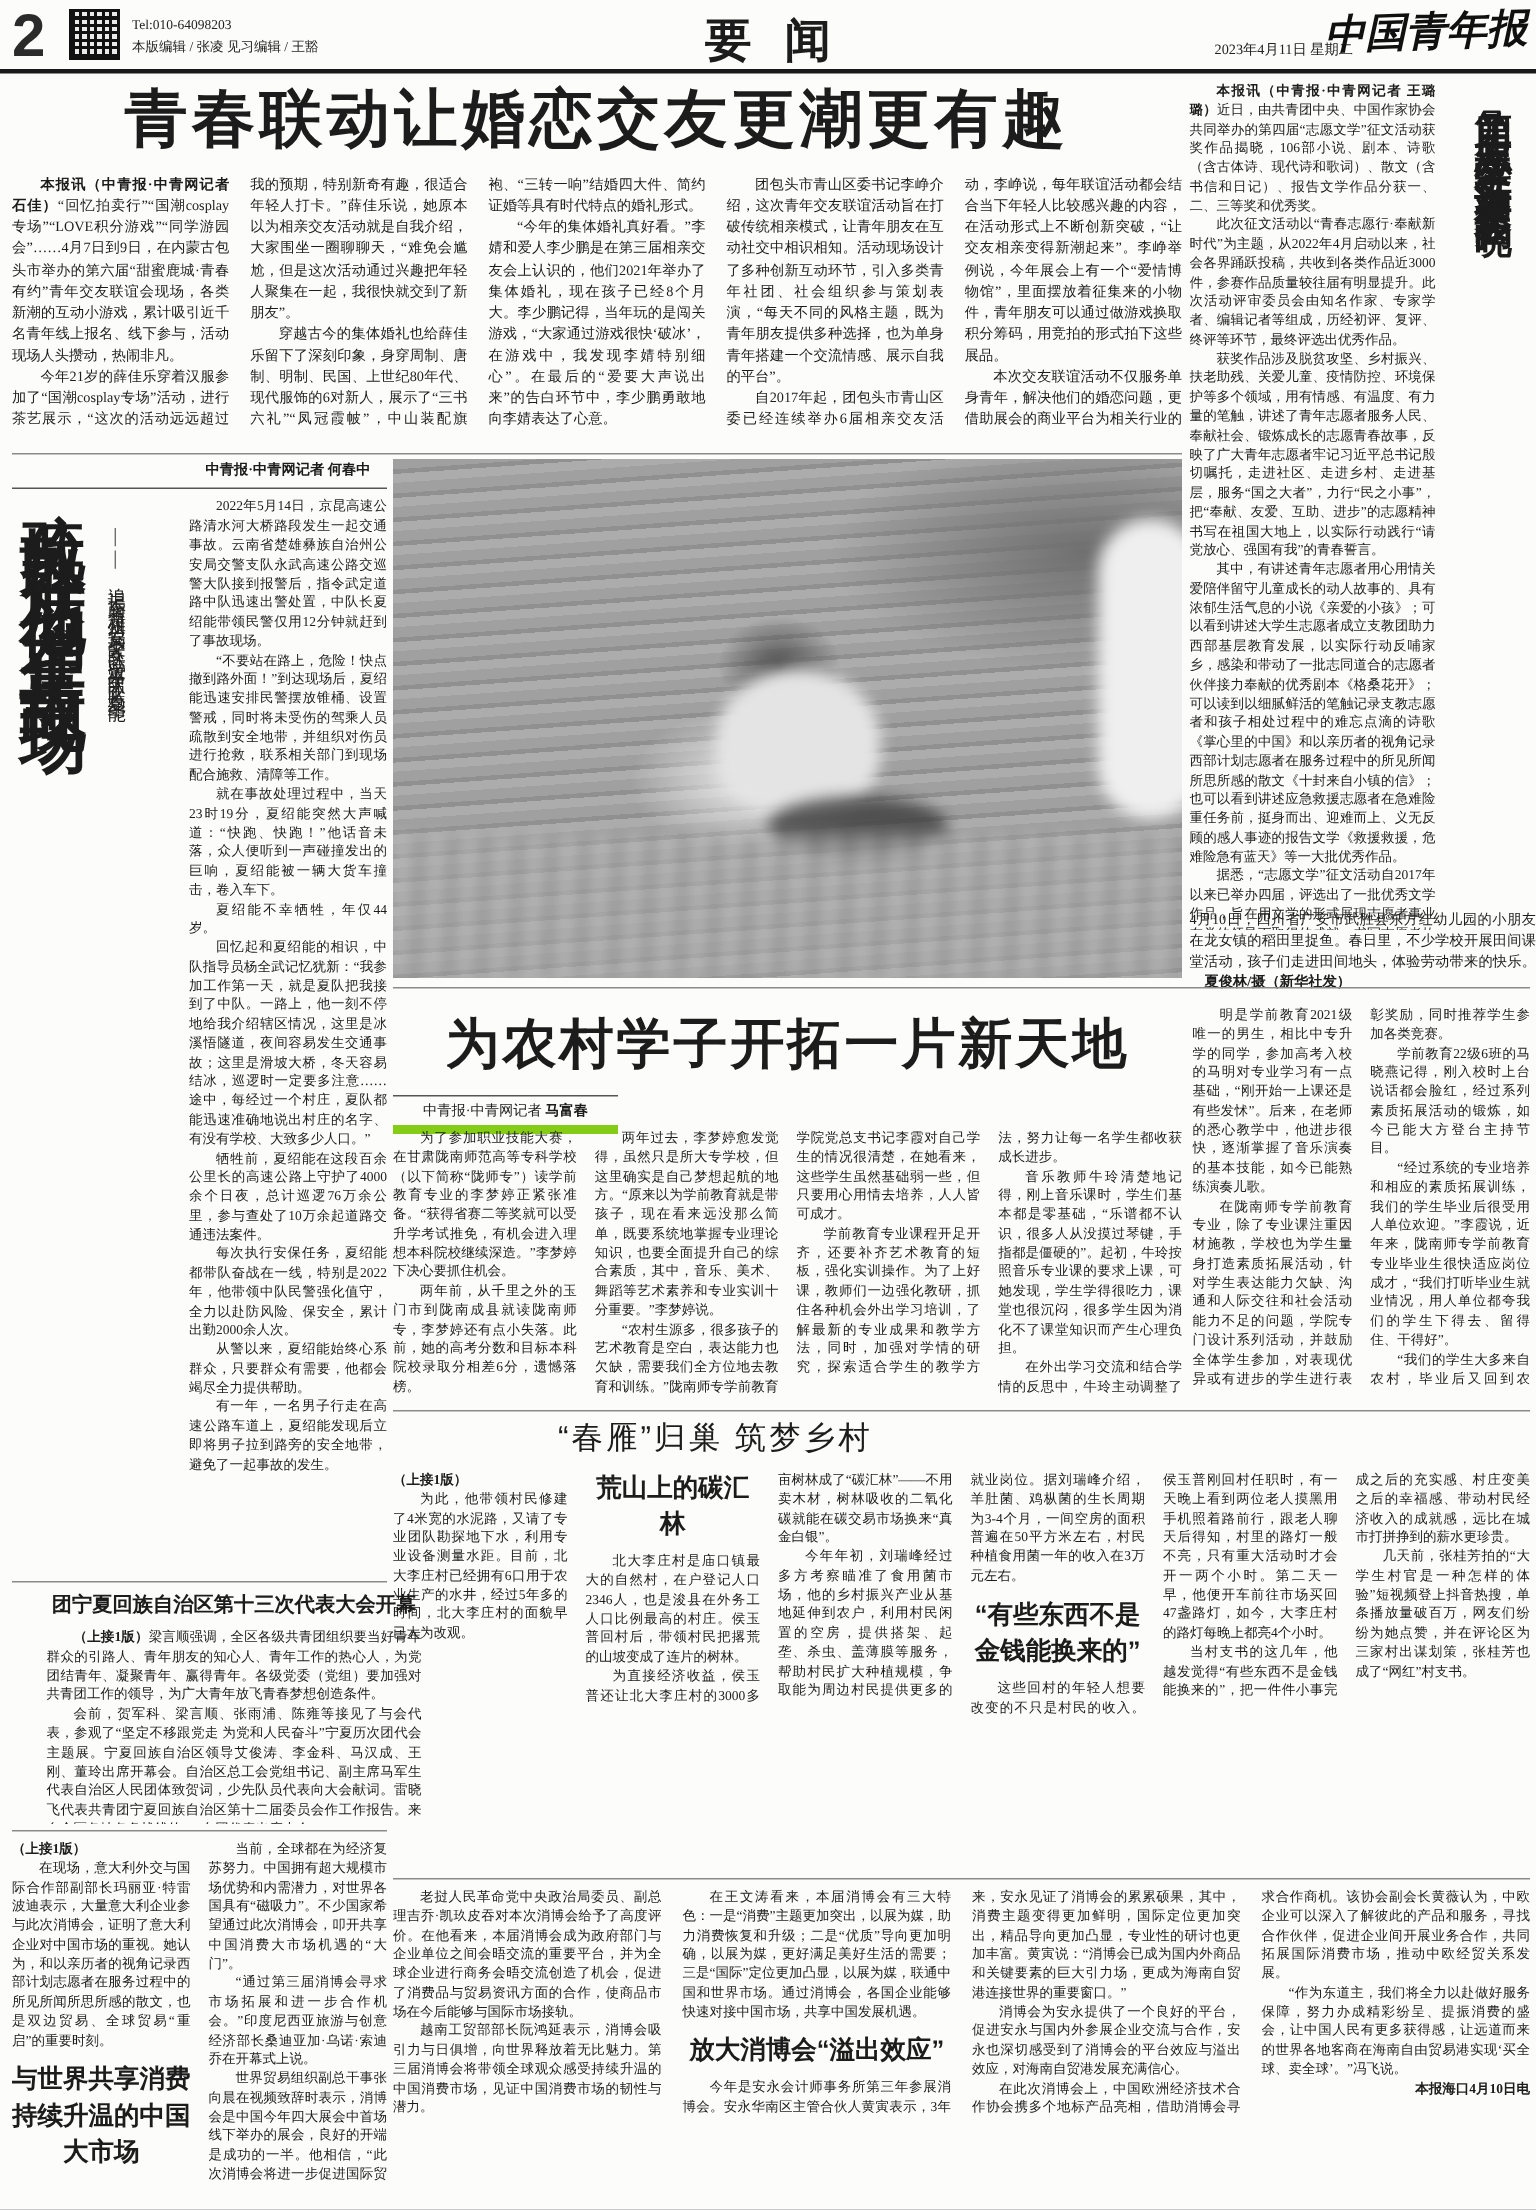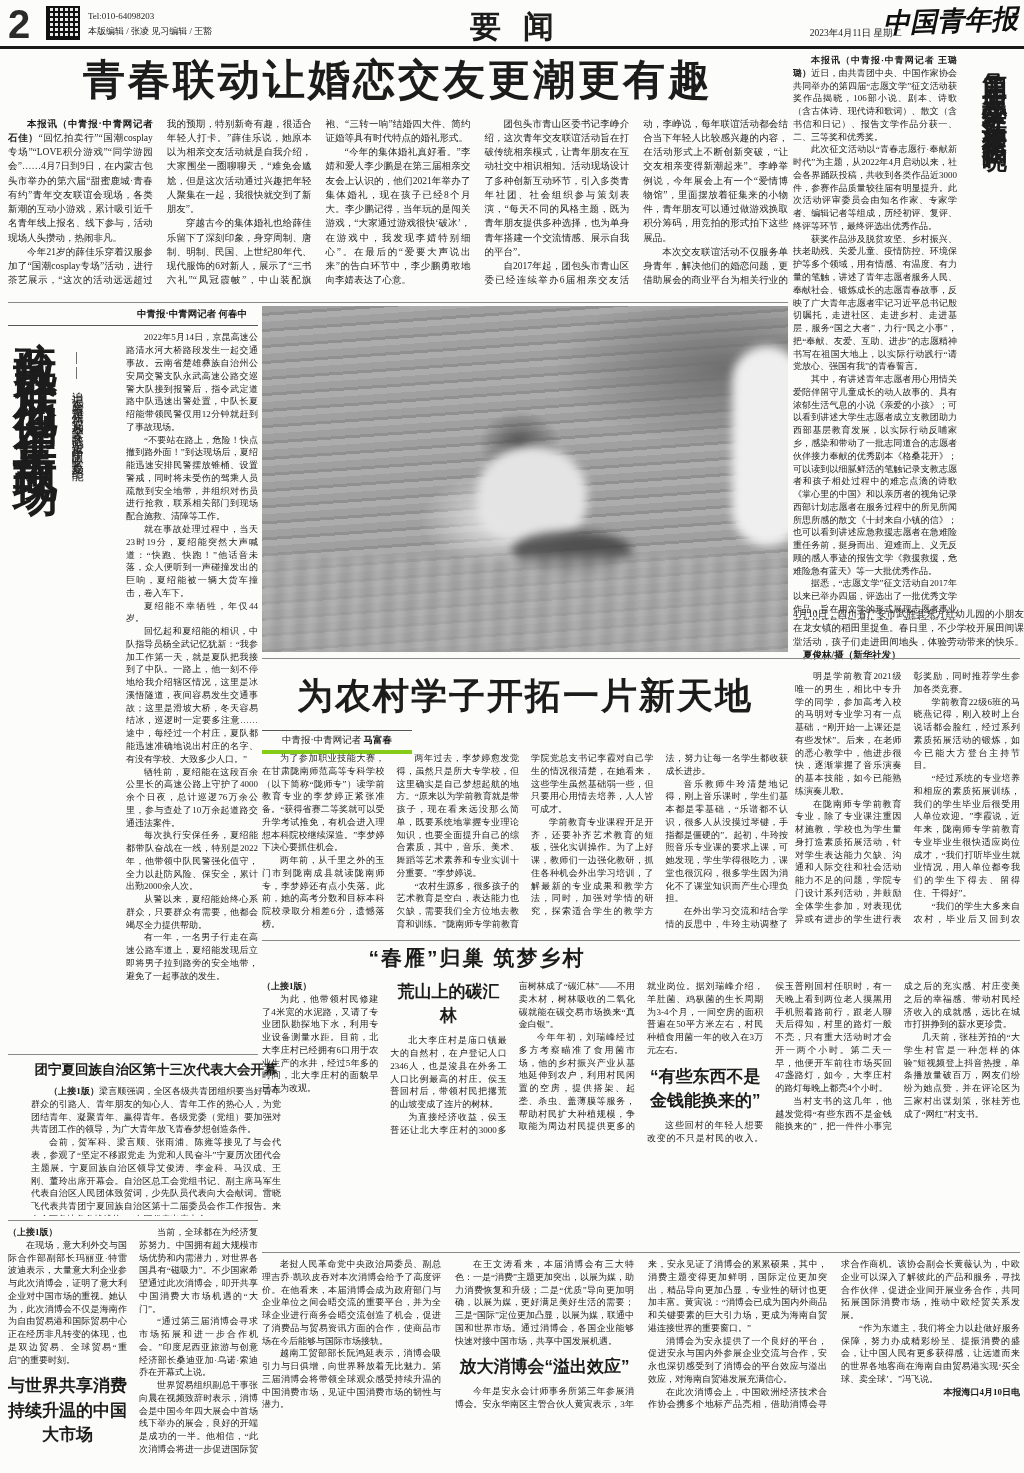--- a/index.html
+++ b/index.html
@@ -79,31 +79,31 @@
 
   .photo-caption { position:absolute; left:793px; top:608px; width:231px; height:58px;
                    font-size:9.5px; line-height:1.45; text-align:justify; overflow:hidden; }
   .photo-caption .credit { font-weight:bold; padding-left:10px; }
 
   
   .story-nongcun { position:absolute; left:262px; top:664px; width:758px; height:274px; }
   .story-nongcun .headline { width:526px; text-align:center; font-size:36px; font-weight:bold;
                              padding-top:8px; letter-spacing:2px; }
   .story-nongcun .byline { position:absolute; left:0; top:66px; width:150px; font-size:9.5px;
-                           border-top:1px solid #555; border-bottom:4px solid #84cc16; padding:3px 0;
+                           border-top:1px solid #555; border-bottom:6px solid #84cc16; padding:3px 0;
                            text-align:center; }
   .story-nongcun .byline b { font-weight:bold; }
   .story-nongcun .cols-left { position:absolute; left:0; top:88px; width:526px; height:184px;
                               column-count:4; column-gap:12px; }
   .story-nongcun .cols-right { position:absolute; left:533px; top:6px; width:225px; height:266px;
                                column-count:2; column-gap:12px; }
 
   
   .story-chunyan { position:absolute; left:262px; top:944px; width:758px; height:302px; }
-  .story-chunyan .headline { width:430px; text-align:center; font-size:21px; font-weight:bold;
+  .story-chunyan .headline { width:430px; text-align:center; font-size:21px; font-weight:normal;
                              font-family:"Liberation Sans","DejaVu Sans",sans-serif; letter-spacing:2px; }
   .story-chunyan .cols { margin-top:8px; height:262px; column-count:6; column-gap:12px; }
   .cont-note { text-indent:0 !important; font-weight:bold; }
 
   
   .story-tuan { position:absolute; left:8px; top:1060px; width:250px; height:156px; overflow:hidden;margin-left:23px; }
   .story-tuan .headline { font-size:13.5px; font-weight:bold; text-align:center;
                           font-family:"Liberation Sans","DejaVu Sans",sans-serif; margin-bottom:6px; }
 
   
@@ -232,21 +232,21 @@
     <div class="headline">团宁夏回族自治区第十三次代表大会开幕</div>
     <div>
         <p><b>（上接1版）</b>梁言顺强调，全区各级共青团组织要当好青年群众的引路人、青年朋友的知心人、青年工作的热心人，为党团结青年、凝聚青年、赢得青年。各级党委（党组）要加强对共青团工作的领导，为广大青年放飞青春梦想创造条件。</p>
         <p>会前，贺军科、梁言顺、张雨浦、陈雍等接见了与会代表，参观了“坚定不移跟党走 为党和人民奋斗”宁夏历次团代会主题展。宁夏回族自治区领导艾俊涛、李金科、马汉成、王刚、董玲出席开幕会。自治区总工会党组书记、副主席马军生代表自治区人民团体致贺词，少先队员代表向大会献词。雷晓飞代表共青团宁夏回族自治区第十二届委员会作工作报告。来自全区各地各条战线的429名团代表出席大会。</p>
       </div>
   </div>
 
   <div class="rule" style="left:8px;top:1220px;width:250px"></div>
   <div class="story-expo-left body-txt f90">
       <p class="cont-note"><b>（上接1版）</b></p>
-      <p>在现场，意大利外交与国际合作部副部长玛丽亚·特雷波迪表示，大量意大利企业参与此次消博会，证明了意大利企业对中国市场的重视。她认为，此次消博会不仅是海南作为自由贸易港和国际贸易中心正在经历非凡转变的体现，也是双边贸易、全球贸易“重启”的重要时刻。</p>
+      <p>在现场，意大利外交与国际合作部副部长玛丽亚·特雷波迪表示，大量意大利企业参与此次消博会，证明了意大利企业对中国市场的重视。她认为，和以亲历者的视角记录西部计划志愿者在服务过程中的所见所闻所思所感的散文，也是双边贸易、全球贸易“重启”的重要时刻。</p>
       <h4>与世界共享消费持续升温的中国大市场</h4>
       <p>当前，全球都在为经济复苏努力。中国拥有超大规模市场优势和内需潜力，对世界各国具有“磁吸力”。不少国家希望通过此次消博会，叩开共享中国消费大市场机遇的“大门”。</p>
       <p>“通过第三届消博会寻求市场拓展和进一步合作机会。”印度尼西亚旅游与创意经济部长桑迪亚加·乌诺·索迪乔在开幕式上说。</p>
       <p>世界贸易组织副总干事张向晨在视频致辞时表示，消博会是中国今年四大展会中首场线下举办的展会，良好的开端是成功的一半。他相信，“此次消博会将进一步促进国际贸易和跨境投资，让世界共享中国巨大的市场和商机”。</p>
       <p>逐梦海之南成了很多国家的选择。波黑塞族共和国总理拉万·维什科维奇表示，“我首次在海南岛与中国商界人士接触，希望以此为契机加快开启我们未来经济合作的新局面，实现互惠互利”。</p>
     </div>
   <div class="rule" style="left:262px;top:1252px;width:758px"></div>
   <div class="story-expo-right body-txt f90">
       <p>老挝人民革命党中央政治局委员、副总理吉乔·凯玖皮吞对本次消博会给予了高度评价。在他看来，本届消博会成为政府部门与企业单位之间会晤交流的重要平台，并为全球企业进行商务会晤交流创造了机会，促进了消费品与贸易资讯方面的合作，使商品市场在今后能够与国际市场接轨。</p>
       <p>越南工贸部部长阮鸿延表示，消博会吸引力与日俱增，向世界释放着无比魅力。第三届消博会将带领全球观众感受持续升温的中国消费市场，见证中国消费市场的韧性与潜力。</p>

